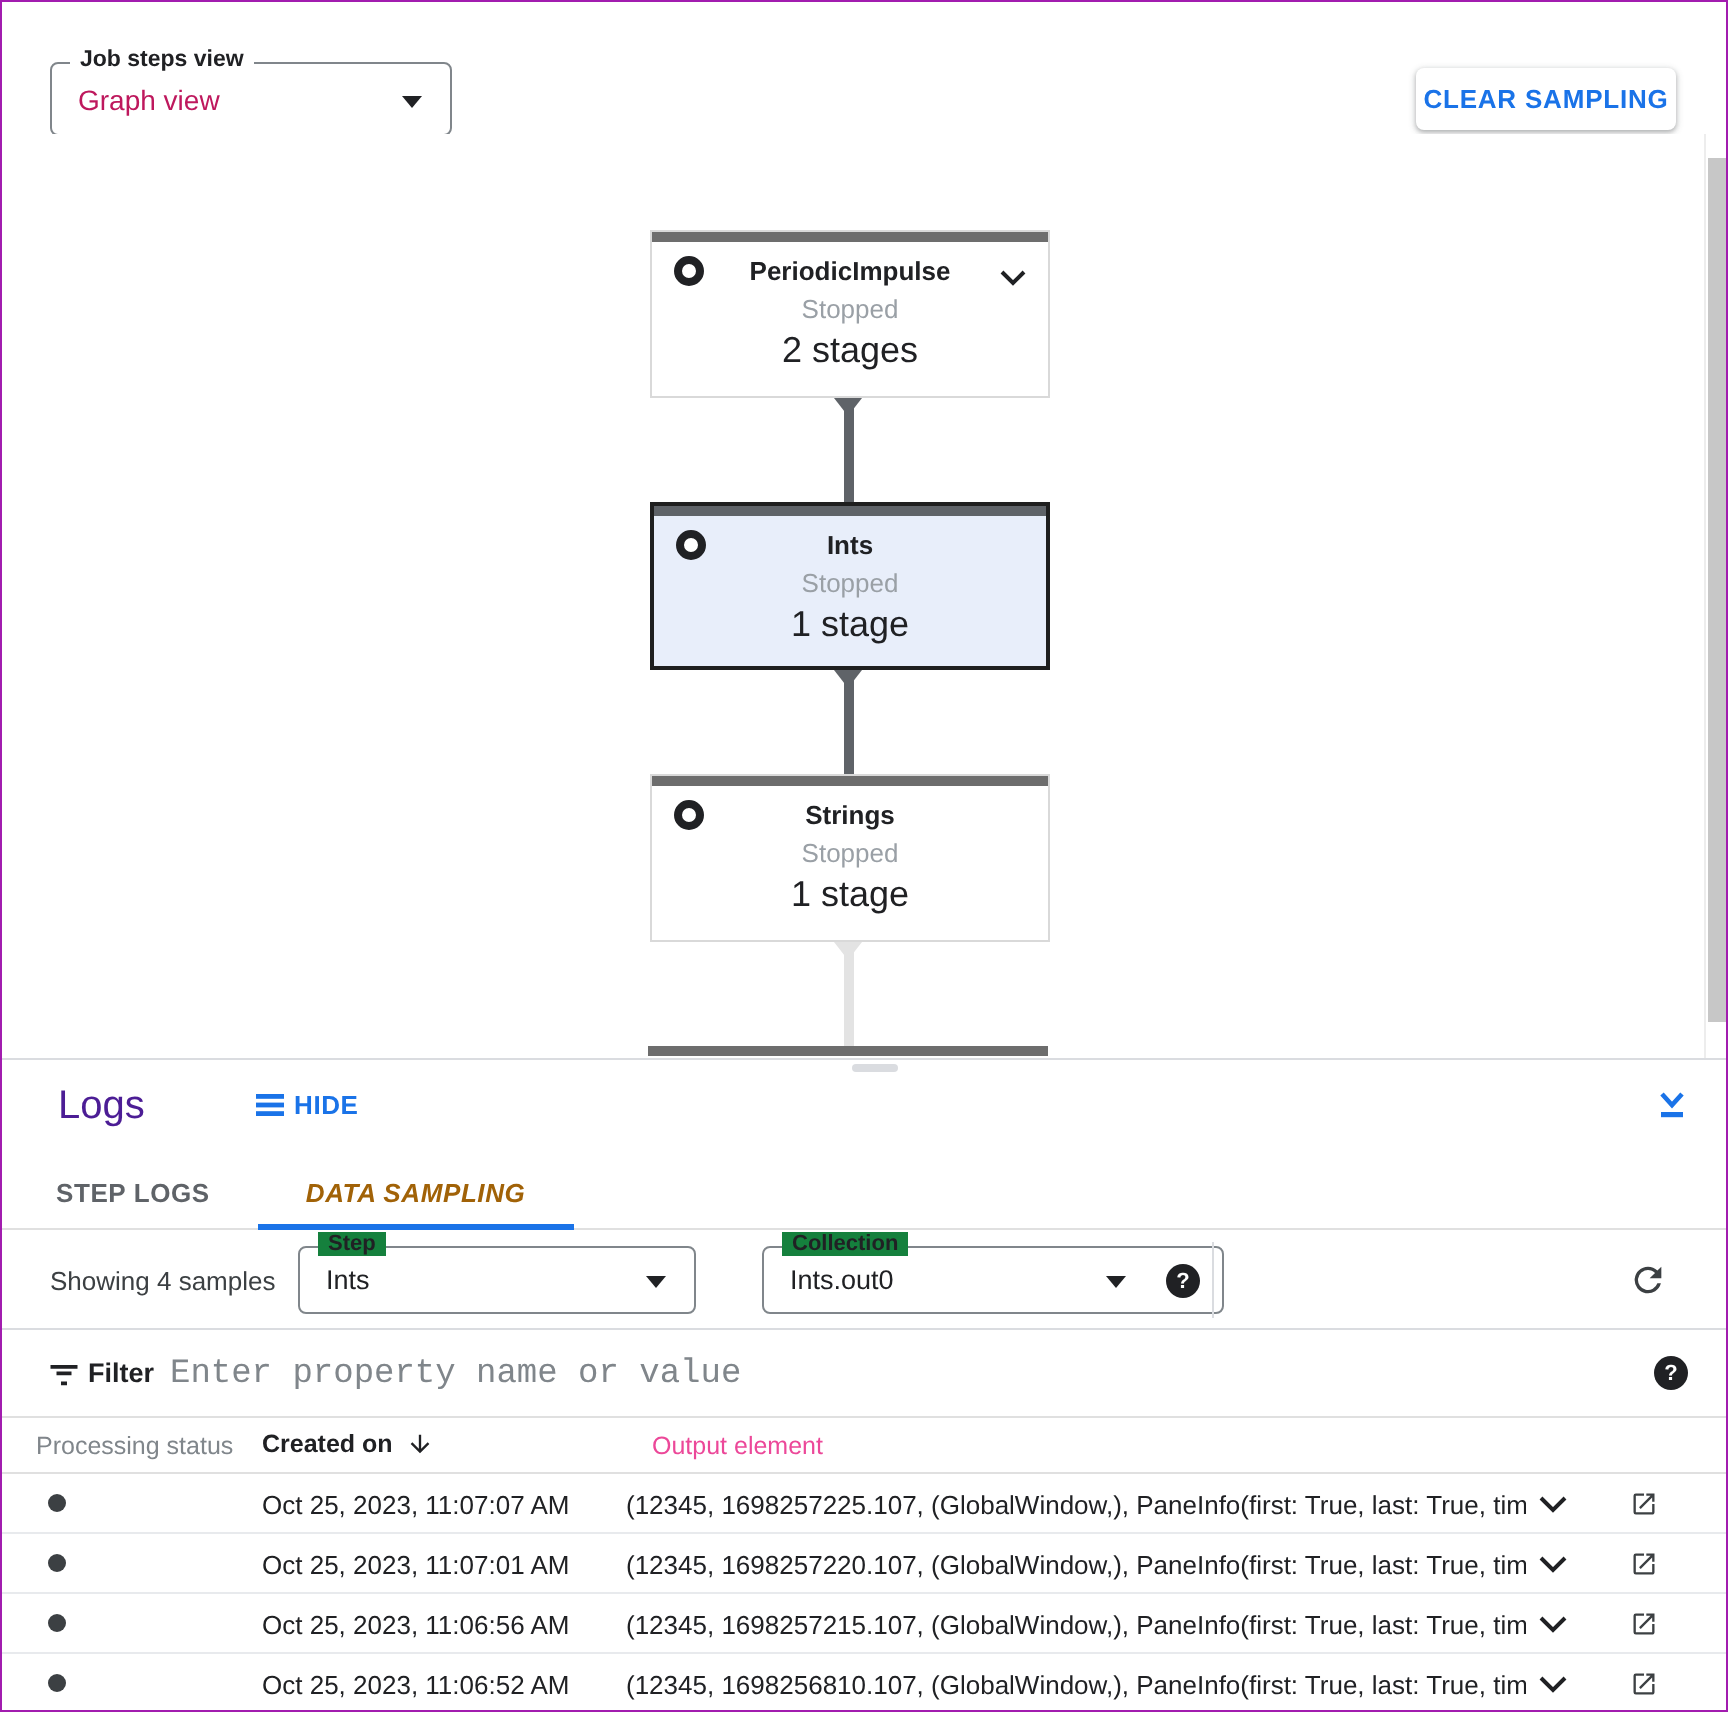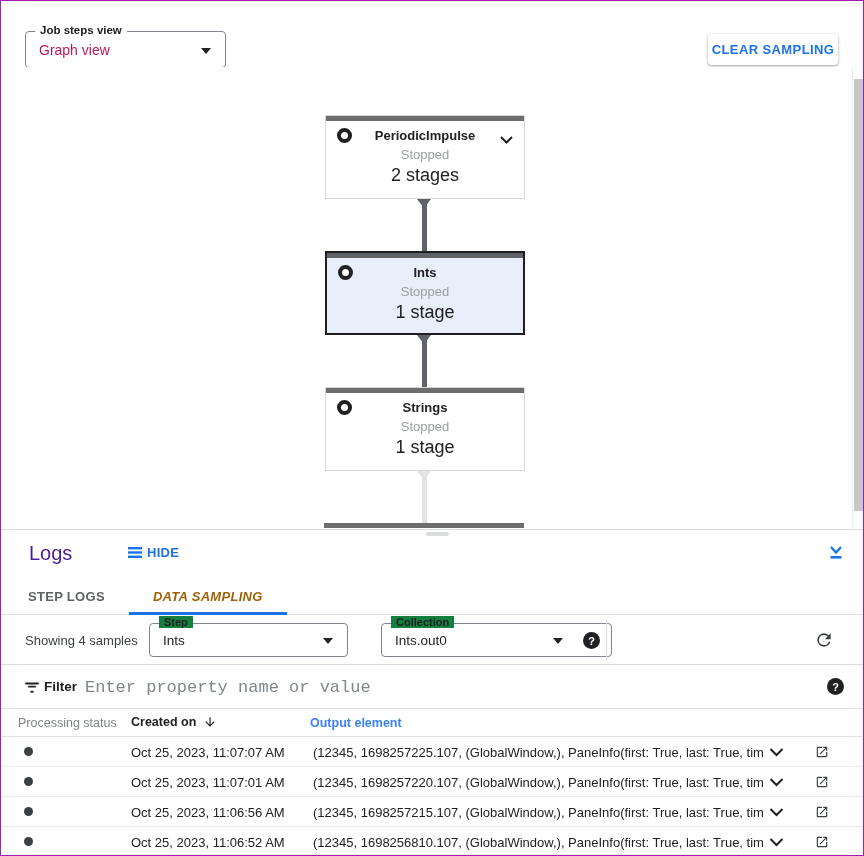--- a/index.html
+++ b/index.html
@@ -73,21 +73,21 @@
   .filter-row { position:relative; height:44px; border-bottom:1px solid #e0e0e0; }
   .filter-icon { position:absolute; left:22px; top:13px; }
   .filter-label { position:absolute; left:43px; top:14px; font-weight:700; font-size:13.5px; color:#202124; }
   .filter-input { position:absolute; left:84px; top:8px; height:28px; width:690px; border:none; outline:none; font-size:17px; color:#202124; font-family:Liberation Mono, monospace; background:transparent; }
   .filter-input::placeholder { color:#80868b; opacity:1; }
   .filter-help { position:absolute; right:19px; top:13px; }
 
   .thead { position:relative; height:28px; border-bottom:1px solid #e0e0e0; font-size:12.5px; }
   .th-processing { position:absolute; left:17px; top:7px; color:#80868b; }
   .th-created { position:absolute; left:130px; top:6px; color:#202124; font-weight:600; display:flex; align-items:center; gap:7px; cursor:pointer; }
-  .th-output { position:absolute; left:309px; top:7px; color:#3b82f6; font-weight:700; }
+  .th-output { position:absolute; left:325px; top:7px; color:#ec4899; font-weight:400; }
 
   .row { position:relative; height:30px; border-bottom:1px solid #e8eaed; font-size:13px; color:#202124; }
   .rows .row:last-of-type { border-bottom:none; }
   .row .dot { position:absolute; left:23px; top:10px; width:9px; height:9px; border-radius:50%; background:#3c4043; }
   .row .created { position:absolute; left:130px; top:8px; white-space:nowrap; }
   .row .output { position:absolute; left:312px; top:8px; width:450px; white-space:nowrap; overflow:hidden; }
   .row .chev-btn { position:absolute; left:768px; top:8px; background:none; border:none; cursor:pointer; }
   .row .open-btn { position:absolute; left:814px; top:8px; background:none; border:none; cursor:pointer; }
 </style>
 </head>

